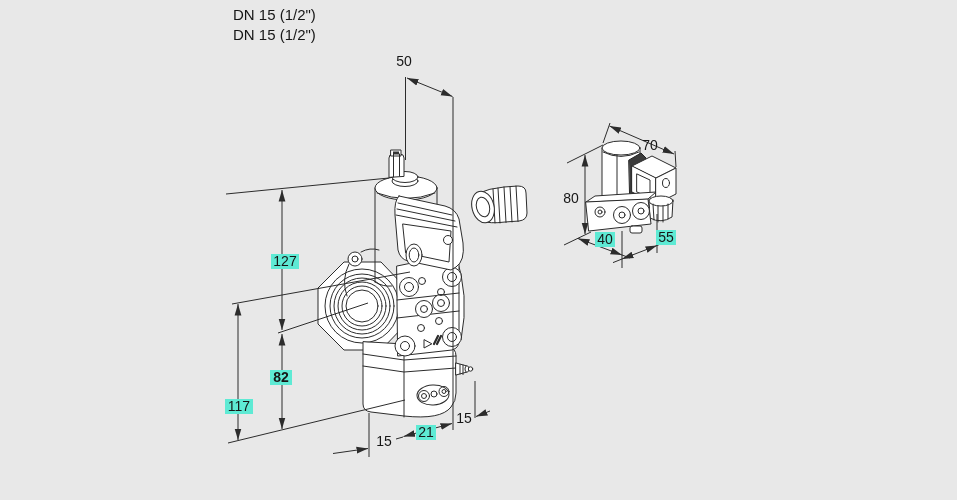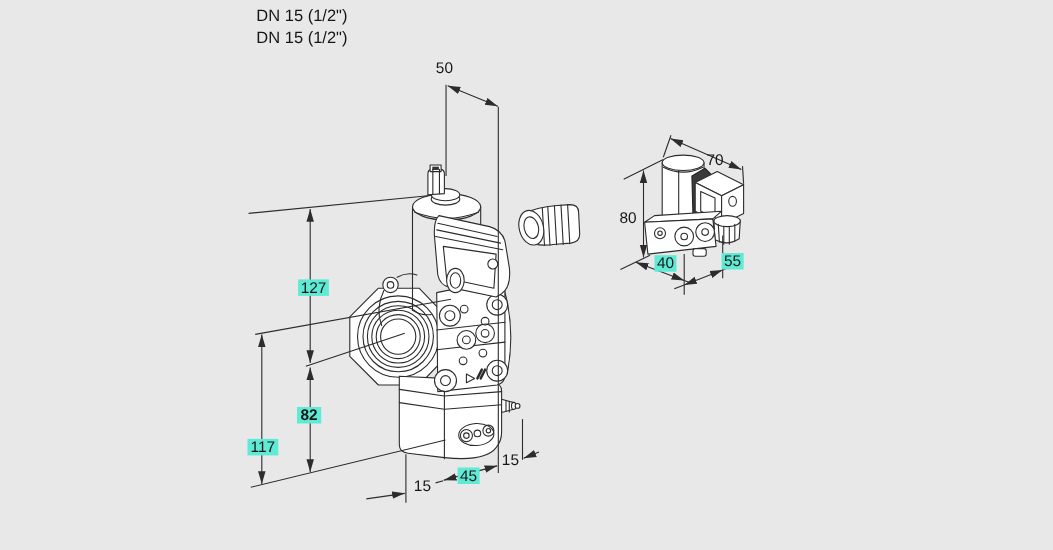--- a/index.html
+++ b/index.html
@@ -223,21 +223,21 @@
   </svg>
 
   <div class="hdr" style="top:5px">DN 15 (1/2")</div>
   <div class="hdr" style="top:25px">DN 15 (1/2")</div>
 
   <div class="dim" style="left:392px; top:54px;  width:24px;">50</div>
   <div class="dim bg" style="left:271px; top:254px; width:28px;">127</div>
   <div class="dim bg" style="left:225px; top:359px; width:28px;margin-top:40px;">117</div>
   <div class="dim bg" style="left:270px; top:370px; width:22px;font-weight:bold;">82</div>
   <div class="dim" style="left:374px; top:434px; width:20px;">15</div>
-  <div class="dim bg" style="left:416px; top:425px; width:20px;">45</div>
+  <div class="dim bg" style="left:416px; top:425px; width:20px;">21</div>
   <div class="dim" style="left:454px; top:411px; width:20px;">15</div>
 
   <div class="dim" style="left:639px; top:138px; width:22px;">70</div>
   <div class="dim" style="left:561px; top:191px; width:20px;">80</div>
   <div class="dim bg" style="left:595px; top:232px; width:20px;">40</div>
   <div class="dim bg" style="left:656px; top:230px; width:20px;">55</div>
 
 </div>
 
 </body></html>

